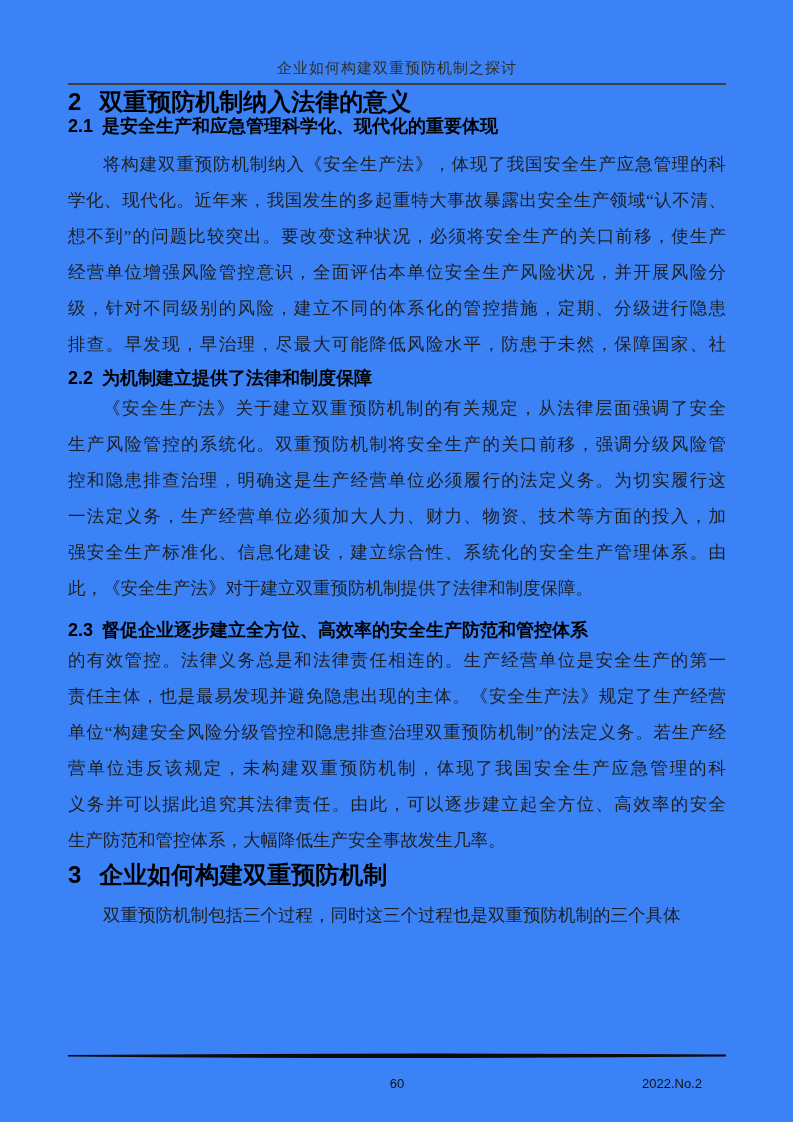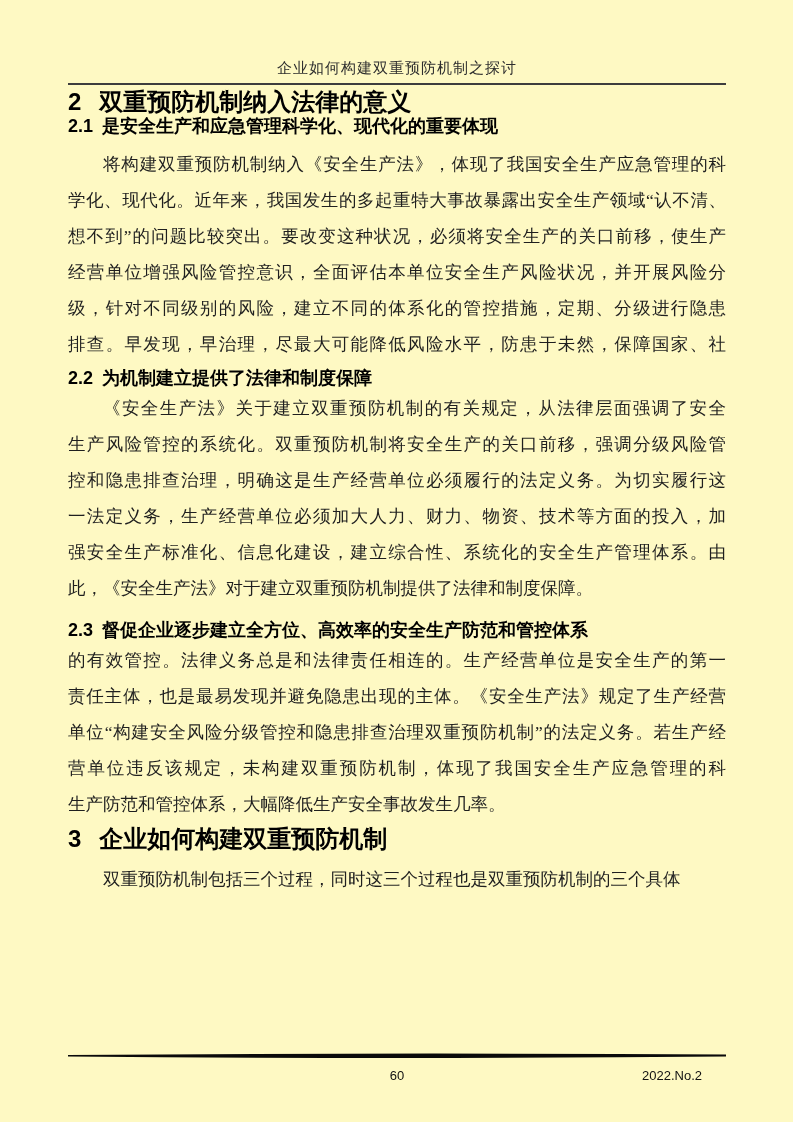--- a/index.html
+++ b/index.html
@@ -1,21 +1,21 @@
 <!DOCTYPE html>
 <html><head>
 <meta charset="utf-8">
 <style>
   * { box-sizing: border-box; }
   html, body { margin: 0; padding: 0; background: #ffffff; }
   .page {
     position: relative;
     width: 793px;
     height: 1122px;
-    background: #fef9c3;
+    background: #3b82f6;
     overflow: hidden;
     font-family: "Liberation Serif", "DejaVu Serif", serif;
   }
   .running-header {
     position: absolute;
     top: 58px;
     left: 68px;
     width: 658px;
     text-align: center;
     font-size: 15px;
@@ -65,21 +65,21 @@
   .mt14 { }
   .footer {
     position: absolute;
     top: 1052px;
     left: 68px;
     width: 658px;
   }
   .footer-rule { display: block; width: 658px; height: 8px; }
   .footer-row {
     position: relative;
-    margin-top: 6px;
+    margin-top: 14px;
     height: 20px;
     font-family: "Liberation Sans", "DejaVu Sans", sans-serif;
     font-size: 13px;
     color: #111111;
   }
   .footer-pagenum {
     position: absolute;
     left: 0; right: 0;
     text-align: center;
     line-height: 20px;
@@ -133,20 +133,21 @@
 
     <h3 class="h3 mt12">
       <span class="h-num">2.3</span><span>督促企业逐步建立全方位、高效率的安全生产防范和管控体系</span>
     </h3>
 
     <div class="para mt6">
       <div class="pline">的有效管控。法律义务总是和法律责任相连的。生产经营单位是安全生产的第一</div>
       <div class="pline">责任主体，也是最易发现并避免隐患出现的主体。《安全生产法》规定了生产经营</div>
       <div class="pline">单位“构建安全风险分级管控和隐患排查治理双重预防机制”的法定义务。若生产经</div>
       <div class="pline">营单位违反该规定，未构建双重预防机制，体现了我国安全生产应急管理的科</div>
+      <div class="pline">义务并可以据此追究其法律责任。由此，可以逐步建立起全方位、高效率的安全</div>
       <div class="pline last">生产防范和管控体系，大幅降低生产安全事故发生几率。</div>
     </div>
 
     <h2 class="h2 mt5">
       <span class="h-num">3</span><span>企业如何构建双重预防机制</span>
     </h2>
 
     <div class="para mt10">
       <div class="pline first last">双重预防机制包括三个过程，同时这三个过程也是双重预防机制的三个具体</div>
     </div>

